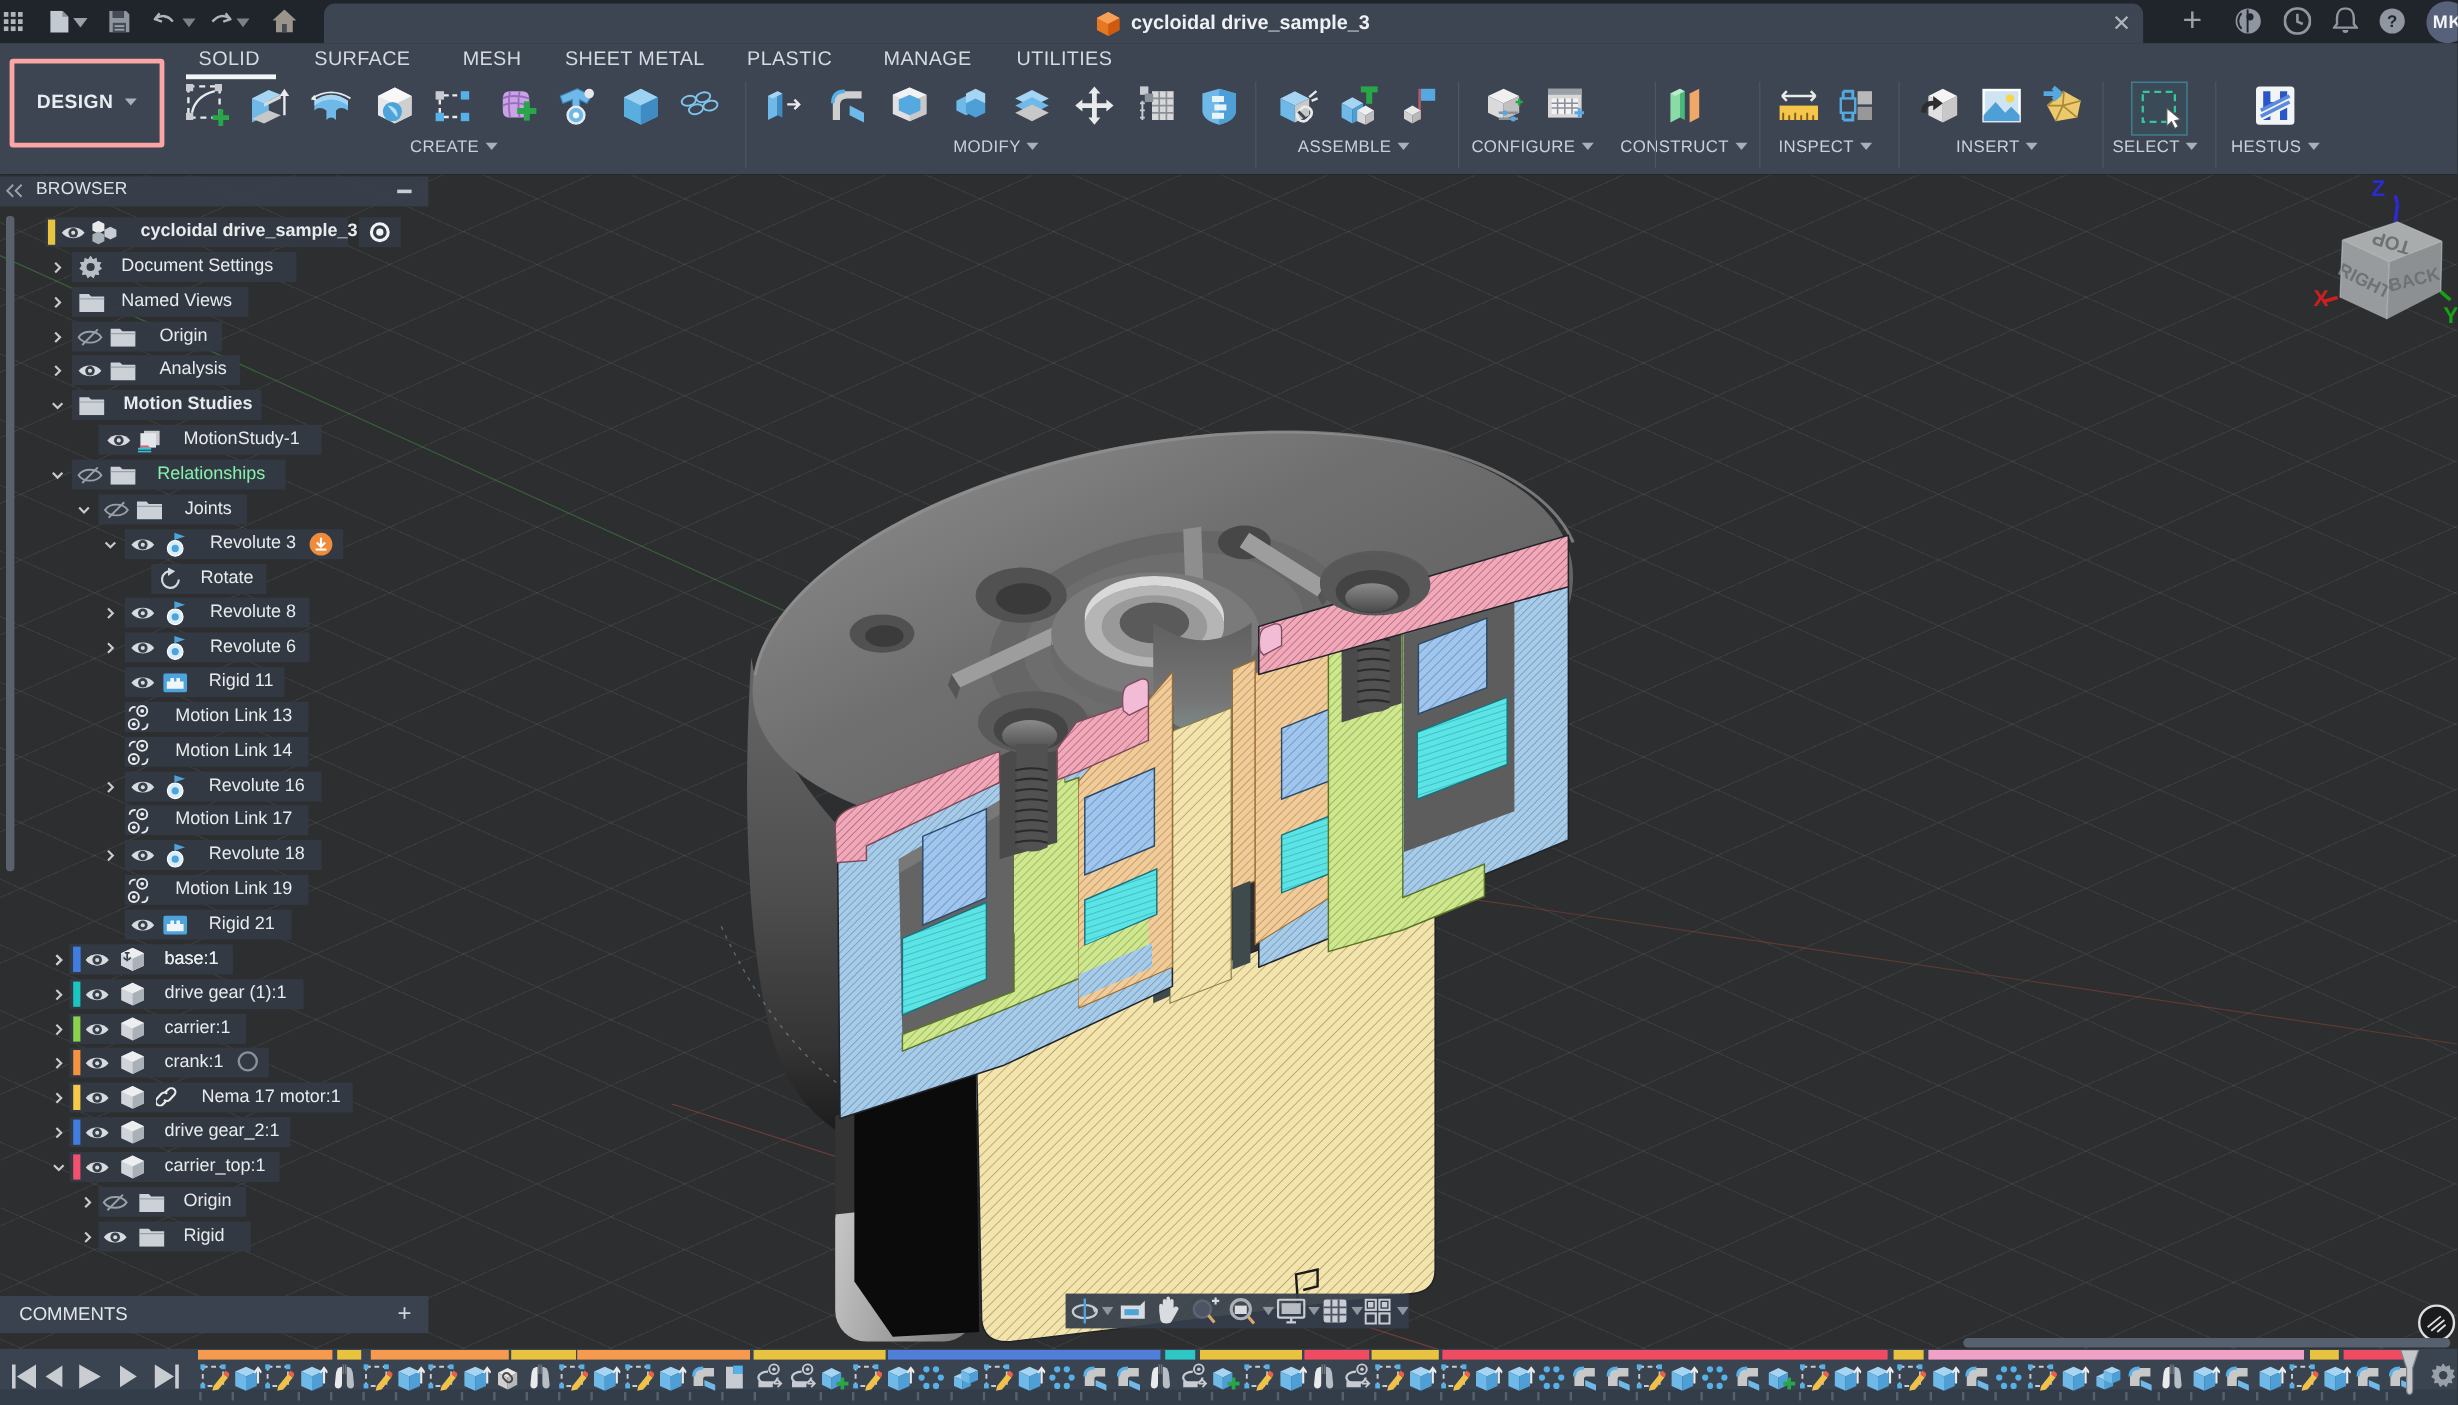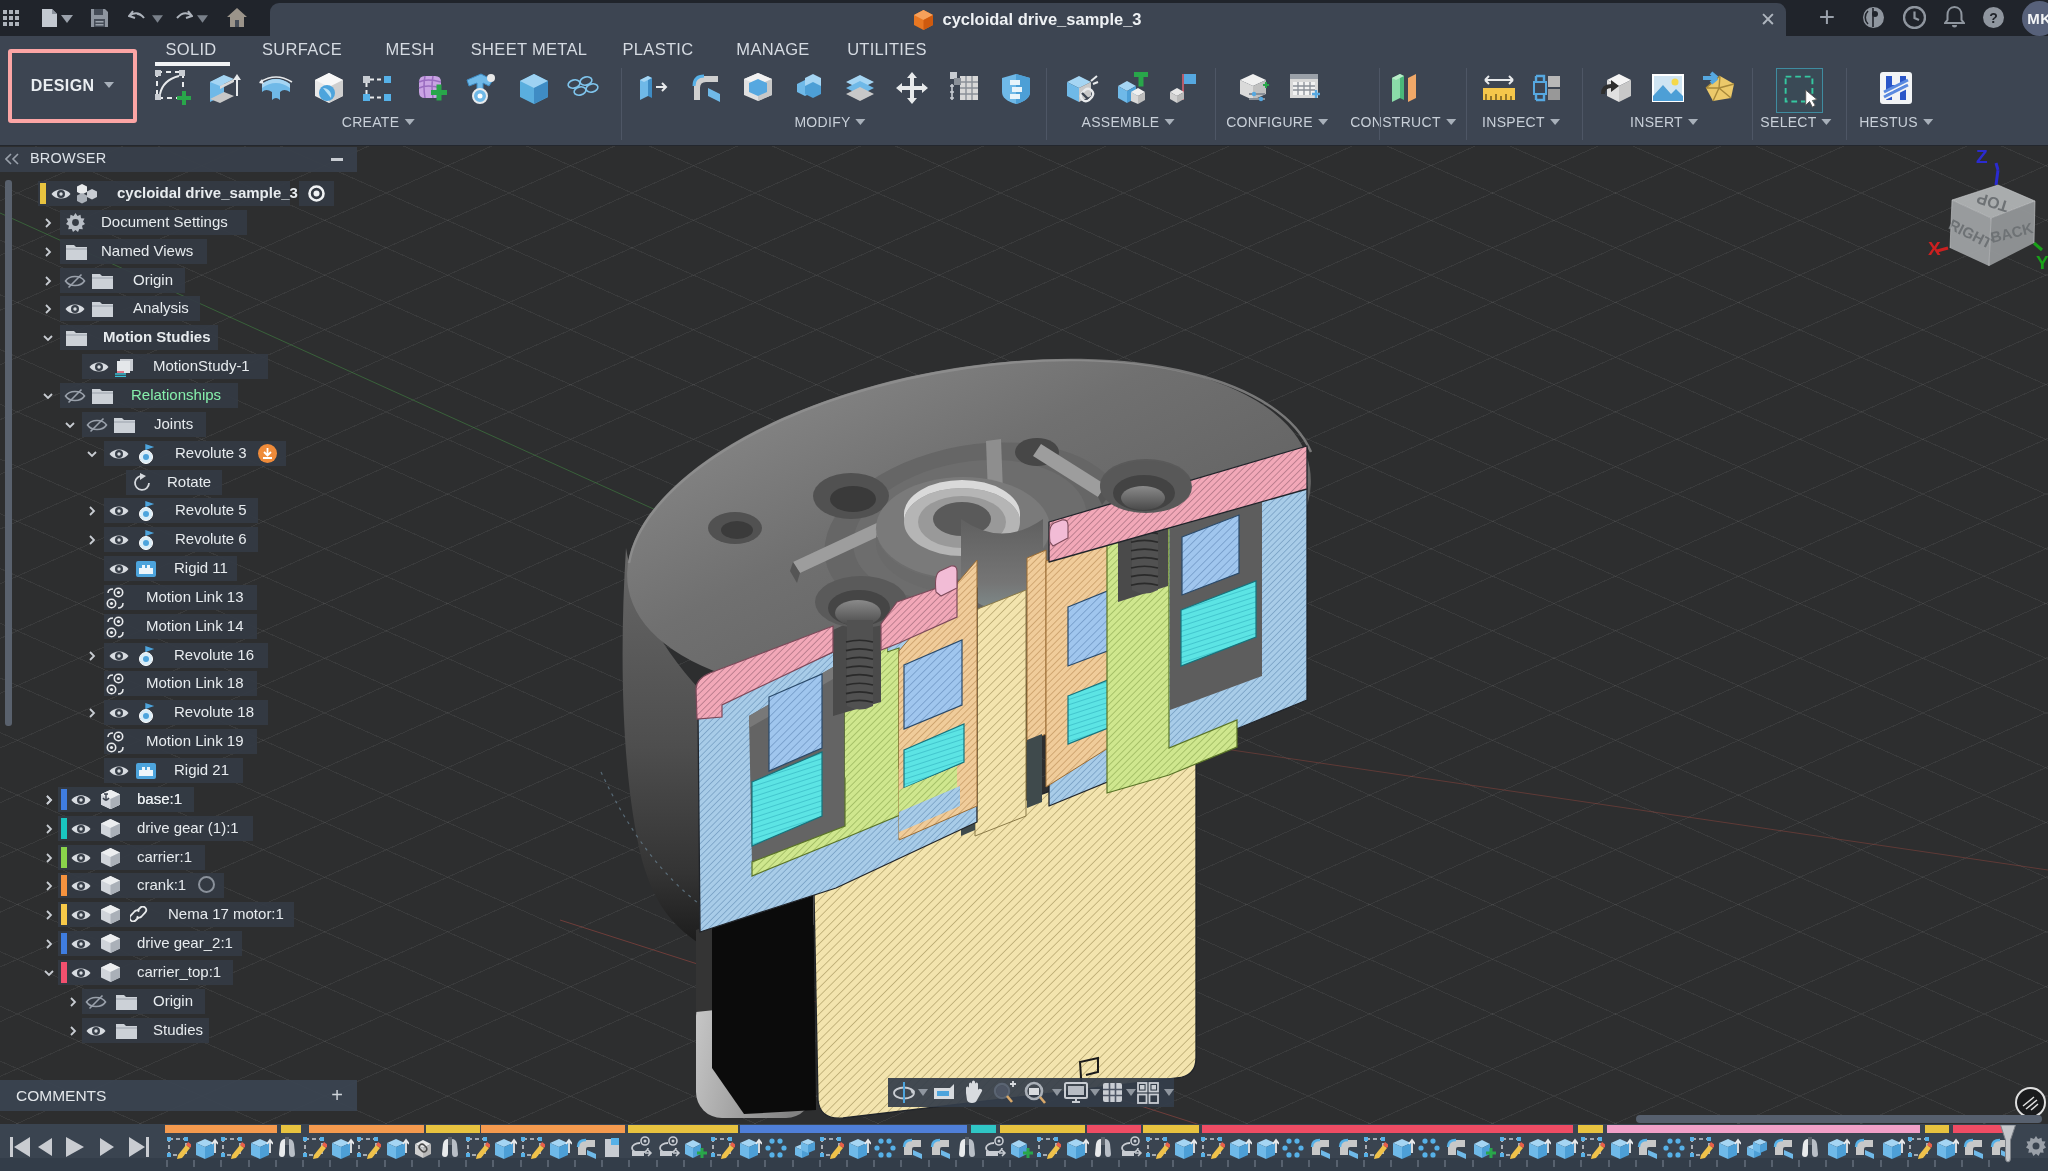--- a/index.html
+++ b/index.html
@@ -642,21 +642,21 @@
     <svg class="bel" style="left:108px;top:503px" width="22" height="16" viewBox="0 0 22 16">
       <path d="M1.5,8 C5.5,2 16.5,2 20.5,8 C16.5,14 5.5,14 1.5,8 Z" fill="#d7dbe0"></path>
       <circle cx="11" cy="8" r="4" fill="#373e48"></circle>
       <circle cx="11" cy="8" r="1.7" fill="#d7dbe0"></circle>
     </svg>
     <svg class="bel" style="left:136px;top:500px" width="20" height="22" viewBox="0 0 20 22">
       <circle cx="10" cy="14" r="6.5" fill="#d9edf8" stroke="#fff" stroke-width="1"></circle>
       <circle cx="10" cy="14" r="3" fill="#4da4dc"></circle>
       <path d="M10,7 L10,2 L16,4 L10,6" fill="#4da4dc" stroke="#4da4dc" stroke-width="1.4"></path>
     </svg>
-    <div class="bel" style="left:175px;top:501px;font-size:15px;color:#e7ebee;font-weight:normal;white-space:nowrap">Revolute 5</div>
+    <div class="bel" style="left:175px;top:501px;font-size:15px;color:#e7ebee;font-weight:normal;white-space:nowrap">Revolute 8</div>
 <div class="brow" style="left:104px;top:527px;width:154px"></div>
     <svg class="bel" style="left:86px;top:534px" width="12" height="12" viewBox="0 0 12 12">
       <path d="M4,2 L8,6 L4,10" stroke="#c8ccd2" stroke-width="1.8" fill="none"></path>
     </svg>
     <svg class="bel" style="left:108px;top:532px" width="22" height="16" viewBox="0 0 22 16">
       <path d="M1.5,8 C5.5,2 16.5,2 20.5,8 C16.5,14 5.5,14 1.5,8 Z" fill="#d7dbe0"></path>
       <circle cx="11" cy="8" r="4" fill="#373e48"></circle>
       <circle cx="11" cy="8" r="1.7" fill="#d7dbe0"></circle>
     </svg>
     <svg class="bel" style="left:136px;top:529px" width="20" height="22" viewBox="0 0 20 22">
@@ -710,21 +710,21 @@
     </svg>
     <div class="bel" style="left:174px;top:646px;font-size:15px;color:#e7ebee;font-weight:normal;white-space:nowrap">Revolute 16</div>
 <div class="brow" style="left:104px;top:671px;width:153px"></div>
     <svg class="bel" style="left:106px;top:673px" width="19" height="22" viewBox="0 0 19 22">
       <circle cx="12.5" cy="5.5" r="4.2" fill="none" stroke="#e8eaec" stroke-width="1.6"></circle>
       <circle cx="12.5" cy="5.5" r="1.6" fill="#e8eaec"></circle>
       <circle cx="5.5" cy="16.5" r="4.2" fill="none" stroke="#e8eaec" stroke-width="1.6"></circle>
       <circle cx="5.5" cy="16.5" r="1.6" fill="#e8eaec"></circle>
       <path d="M2,6 Q2,2 7,2 M17,16 Q17,21 12,21" stroke="#e8eaec" stroke-width="1.5" fill="none"></path>
     </svg>
-    <div class="bel" style="left:146px;top:674px;font-size:15px;color:#e7ebee;font-weight:normal;white-space:nowrap">Motion Link 18</div>
+    <div class="bel" style="left:146px;top:674px;font-size:15px;color:#e7ebee;font-weight:normal;white-space:nowrap">Motion Link 17</div>
 <div class="brow" style="left:104px;top:700px;width:164px"></div>
     <svg class="bel" style="left:86px;top:707px" width="12" height="12" viewBox="0 0 12 12">
       <path d="M4,2 L8,6 L4,10" stroke="#c8ccd2" stroke-width="1.8" fill="none"></path>
     </svg>
     <svg class="bel" style="left:108px;top:705px" width="22" height="16" viewBox="0 0 22 16">
       <path d="M1.5,8 C5.5,2 16.5,2 20.5,8 C16.5,14 5.5,14 1.5,8 Z" fill="#d7dbe0"></path>
       <circle cx="11" cy="8" r="4" fill="#373e48"></circle>
       <circle cx="11" cy="8" r="1.7" fill="#d7dbe0"></circle>
     </svg>
     <svg class="bel" style="left:136px;top:702px" width="20" height="22" viewBox="0 0 20 22">
@@ -912,21 +912,21 @@
     </svg>
     <svg class="bel" style="left:85px;top:1023px" width="22" height="16" viewBox="0 0 22 16">
       <path d="M1.5,8 C5.5,2 16.5,2 20.5,8 C16.5,14 5.5,14 1.5,8 Z" fill="#d7dbe0"></path>
       <circle cx="11" cy="8" r="4" fill="#373e48"></circle>
       <circle cx="11" cy="8" r="1.7" fill="#d7dbe0"></circle>
     </svg>
     <svg class="bel" style="left:116px;top:1022px" width="21" height="17" viewBox="0 0 21 17">
       <path d="M0,2 L8,2 L10,4 L21,4 L21,17 L0,17 Z" fill="#ccd1d7"></path>
       <path d="M0,6 L21,6" stroke="#9aa1ab" stroke-width="1"></path>
     </svg>
-    <div class="bel" style="left:153px;top:1021px;font-size:15px;color:#e7ebee;font-weight:normal;white-space:nowrap">Studies</div>
+    <div class="bel" style="left:153px;top:1021px;font-size:15px;color:#e7ebee;font-weight:normal;white-space:nowrap">Rigid</div>
 <div class="bel" style="left:5px;top:180px;width:7px;height:546px;background:#59616d;border-radius:3px;z-index:6"></div>
 <div id="comments"><span style="margin-left:16px;">COMMENTS</span><span style="position:absolute;right:14px;top:0;color:#cfd4da;font-size:20px;">+</span></div>
 <div id="navbar">
       <svg style="position:absolute;left:3px;top:3px" width="26" height="23" viewBox="0 0 26 23">
         <ellipse cx="13" cy="12" rx="10" ry="5.5" fill="none" stroke="#c9cdd3" stroke-width="1.8"></ellipse>
         <path d="M13,1 L13,22" stroke="#4da4dc" stroke-width="2"></path>
         <path d="M19,8 L24,10 L21,13" fill="#c9cdd3"></path>
       </svg>
       <svg style="position:absolute;left:30px;top:11px" width="10" height="7" viewBox="0 0 10 7">
         <polygon points="0,0 10,0 5,7" fill="#8f969f"></polygon>

